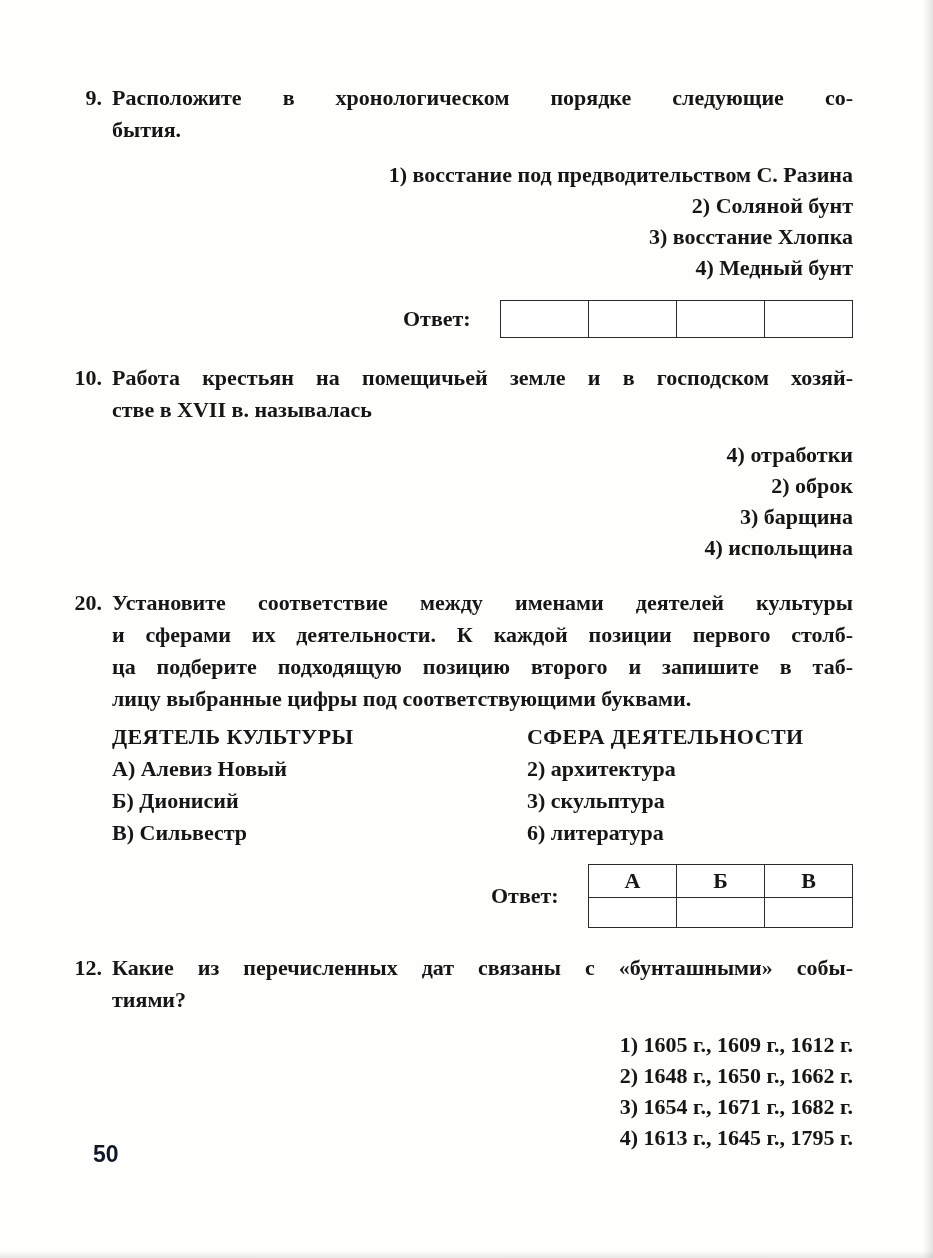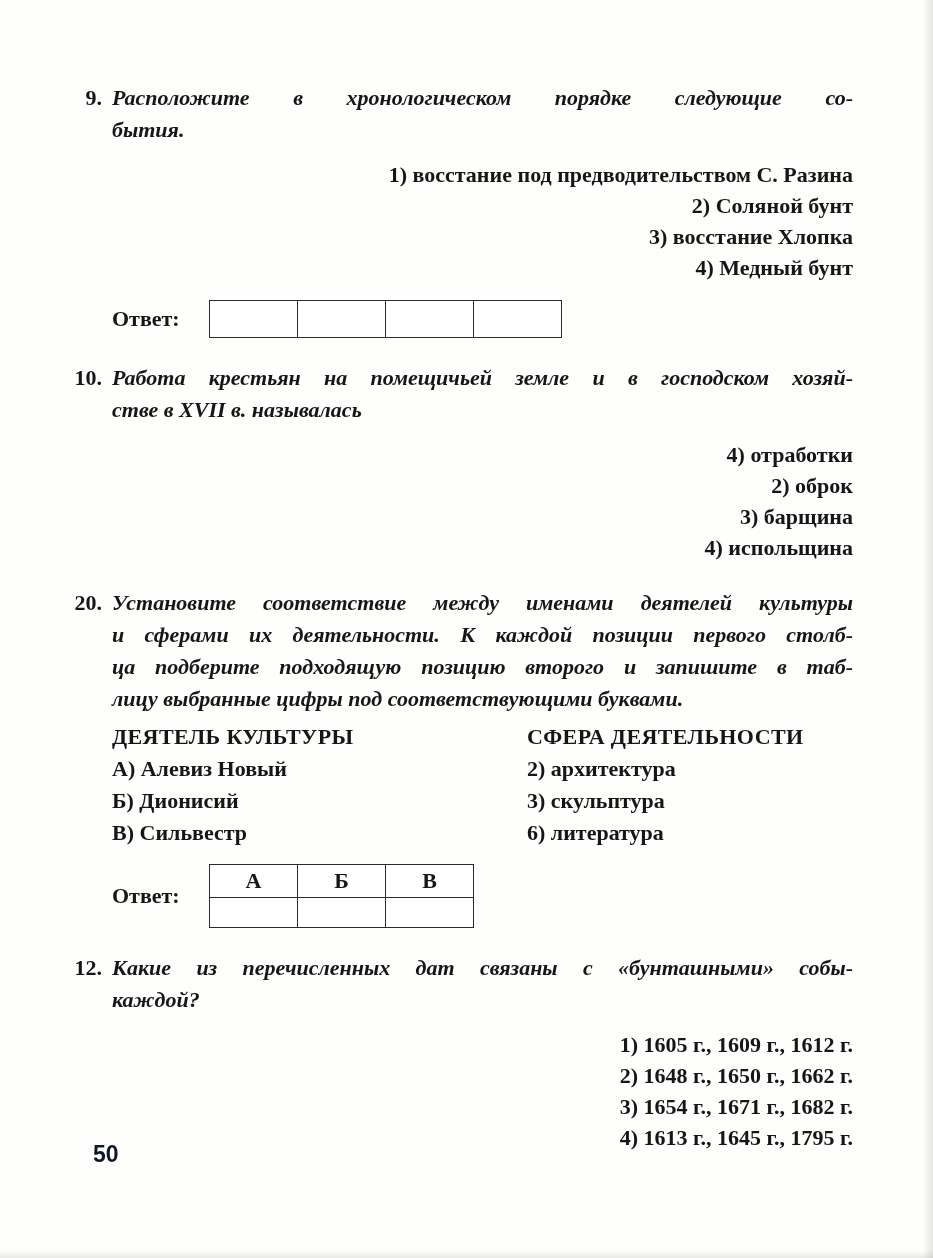--- a/index.html
+++ b/index.html
@@ -31,34 +31,35 @@
   .question { margin-bottom: 24px; }
   .q-head { display: flex; }
   .q-num {
     flex: 0 0 34px;
     text-align: right;
     margin-right: 10px;
     font-size: 22px;
     line-height: 32px;
   }
   .q-text { flex: 1; font-size: 22px; line-height: 32px; }
-  .line { min-height: 32px; font-style: italic; }
+  .line { min-height: 32px; }
   .line.just { text-align: justify; text-align-last: justify; text-justify: inter-word; }
   .options {
     list-style: none;
     margin: 13px 0 0 28px;
     padding: 0;
     font-size: 22px;
     line-height: 31px;
     text-align: right;
   }
   .answer-row {
     display: flex;
     align-items: center;
     margin: 17px 0 0 44px;
+    justify-content: flex-end;
   }
   .answer-label { width: 97px; font-size: 22px; }
   .answer-table { border-collapse: collapse; background: #fff; }
   .answer-table td {
     border: 1px solid #2b2b2b;
     width: 88px;
     padding: 0;
   }
   .q9-table td { height: 37px; }
   .q11-table td { height: 30px; }
@@ -182,21 +183,21 @@
         </tbody>
       </table>
     </div>
   </section>
 
   <section class="question">
     <div class="q-head">
       <span class="q-num">12.</span>
       <div class="q-text">
         <div class="line just">Какие из перечисленных дат связаны с «бунташными» собы-</div>
-        <div class="line">каждой?</div>
+        <div class="line">тиями?</div>
       </div>
     </div>
     <ul class="options">
       <li>1) 1605 г., 1609 г., 1612 г.</li>
       <li>2) 1648 г., 1650 г., 1662 г.</li>
       <li>3) 1654 г., 1671 г., 1682 г.</li>
       <li>4) 1613 г., 1645 г., 1795 г.</li>
     </ul>
   </section>
 

